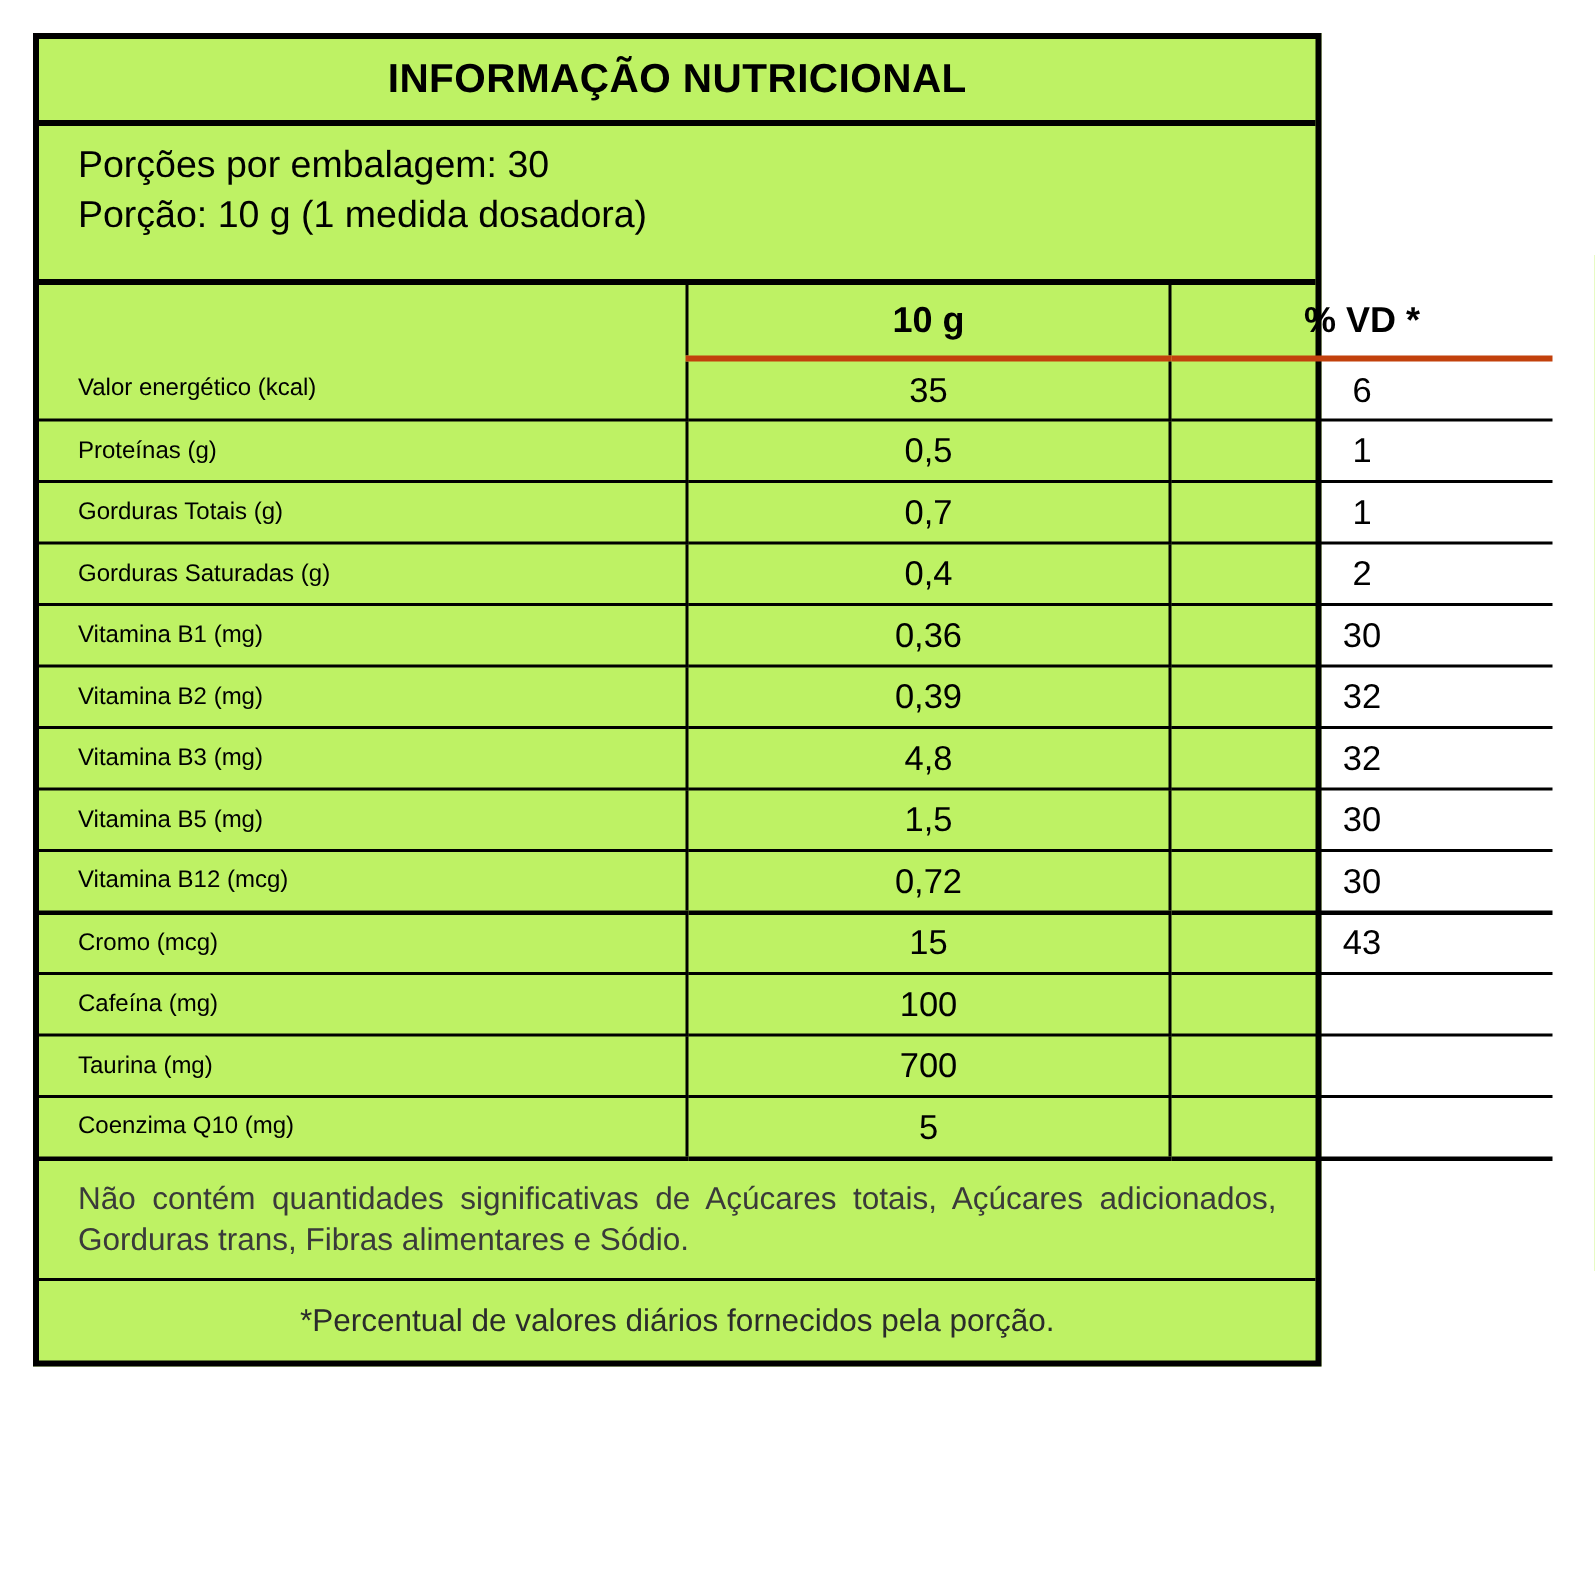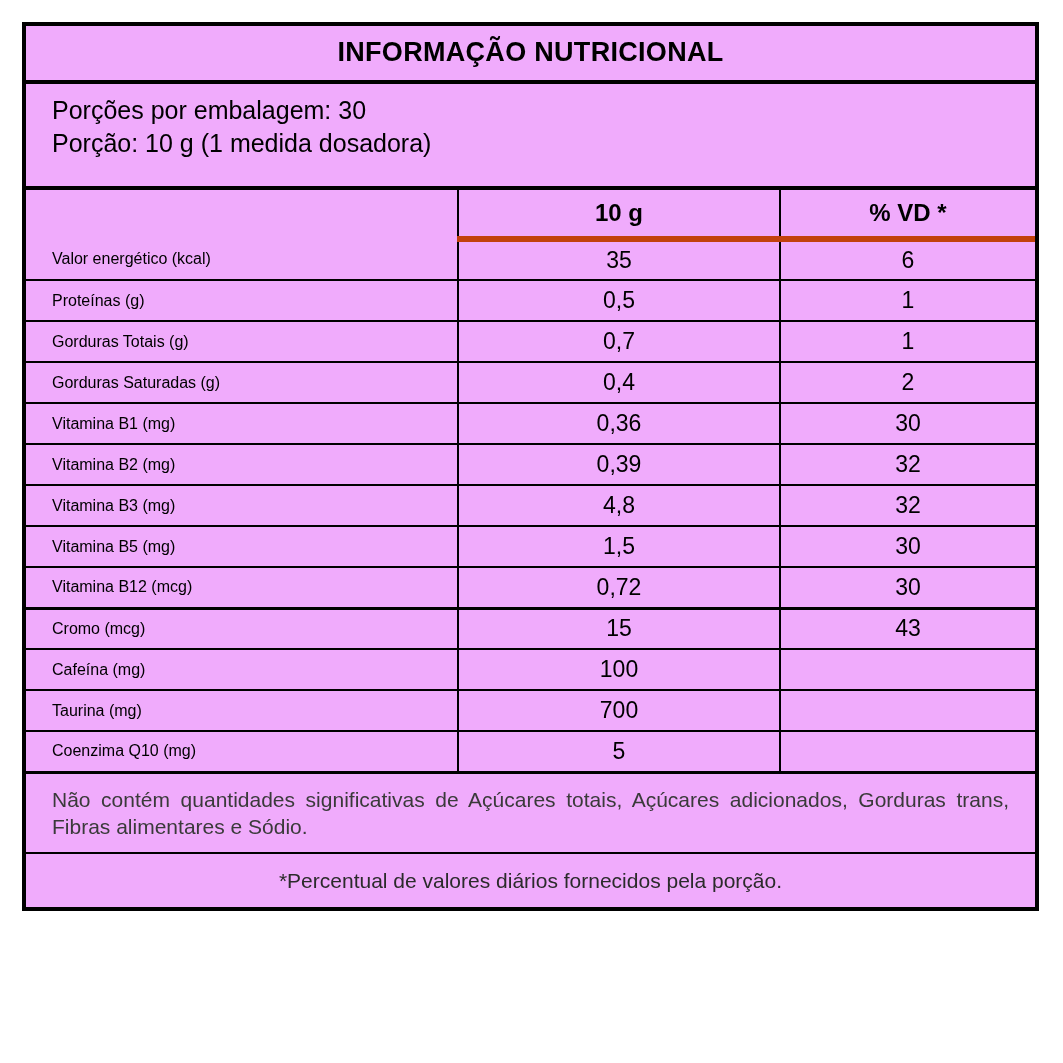--- a/index.html
+++ b/index.html
@@ -18,23 +18,23 @@
   .page {
     box-sizing: border-box;
     width: 1063px;
     height: 1063px;
     padding: 22px 22px 22px 22px;
     background: #ffffff;
   }
 
   .nut-table {
     box-sizing: border-box;
-    width: 1017px;
+    width: 859px;
     border: 4px solid #000000;
-    background: #f0abfc;
+    background: #bef264;
   }
 
   
   .title-row {
     box-sizing: border-box;
     border-bottom: 4px solid #000000;
     text-align: center;
     padding: 11px 0 12px 0;
   }
   .title-row .title-text {
@@ -83,21 +83,21 @@
     border-right: 2px solid #000000;
   }
   table.grid td.vd {
     text-align: center;
     font-size: 23px;
   }
 
   
   table.grid tr.head td {
     height: 49px;
-    border-bottom: 6px solid #c2410c;
+    border-bottom: 4px solid #c2410c;
     font-weight: bold;
     font-size: 24px;
   }
   table.grid tr.head td.lbl {
     border-right: 2px solid #000000;
     border-bottom: 3px solid #000000;
   }
   table.grid tr.head td.spacer-left {
     border-bottom: none;
     border-right: 2px solid #000000;

